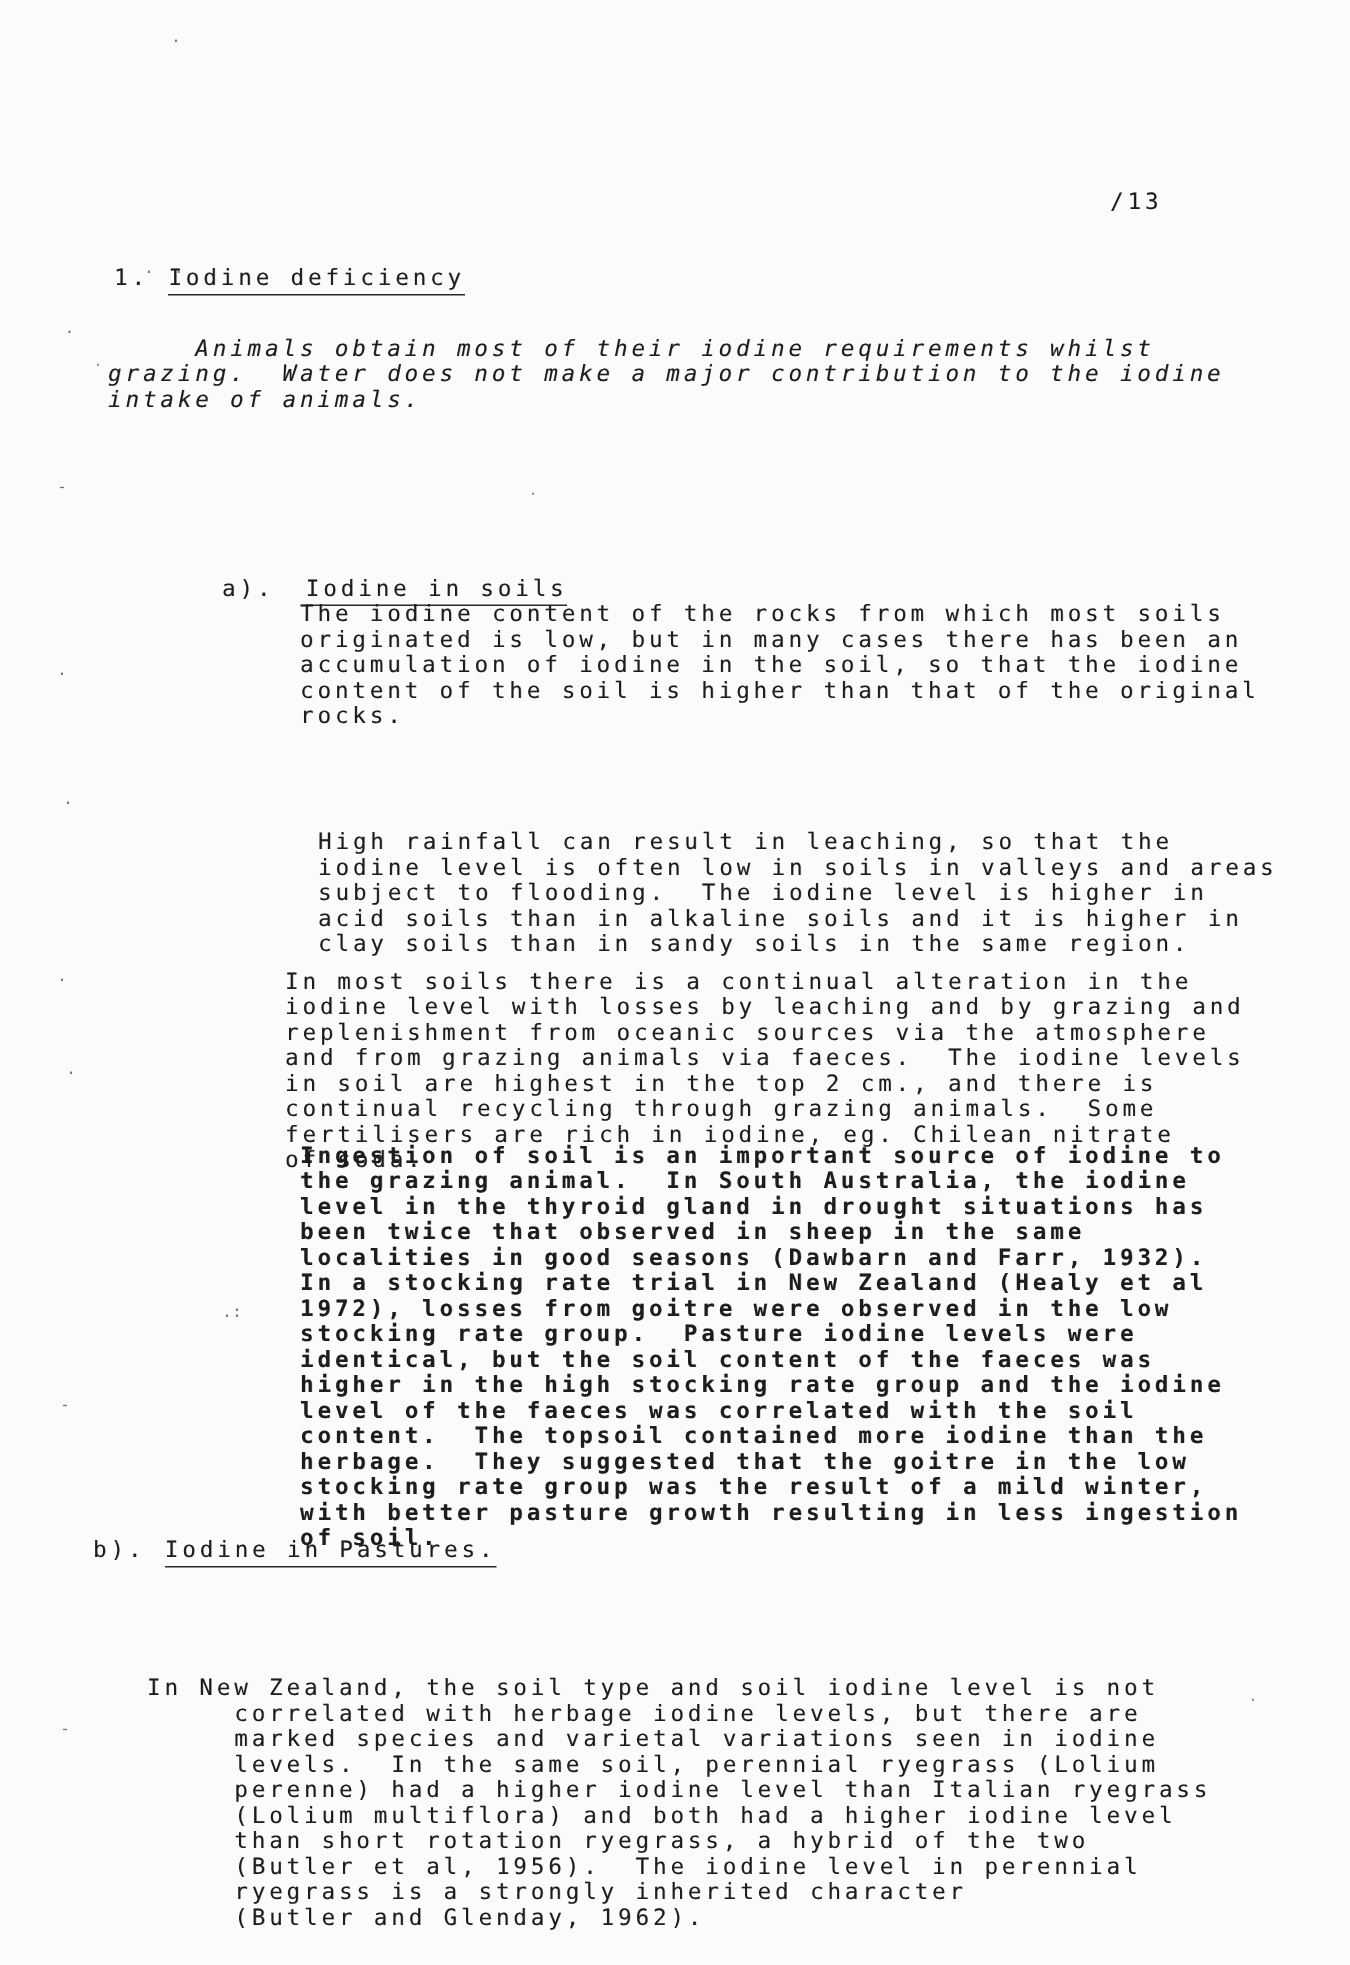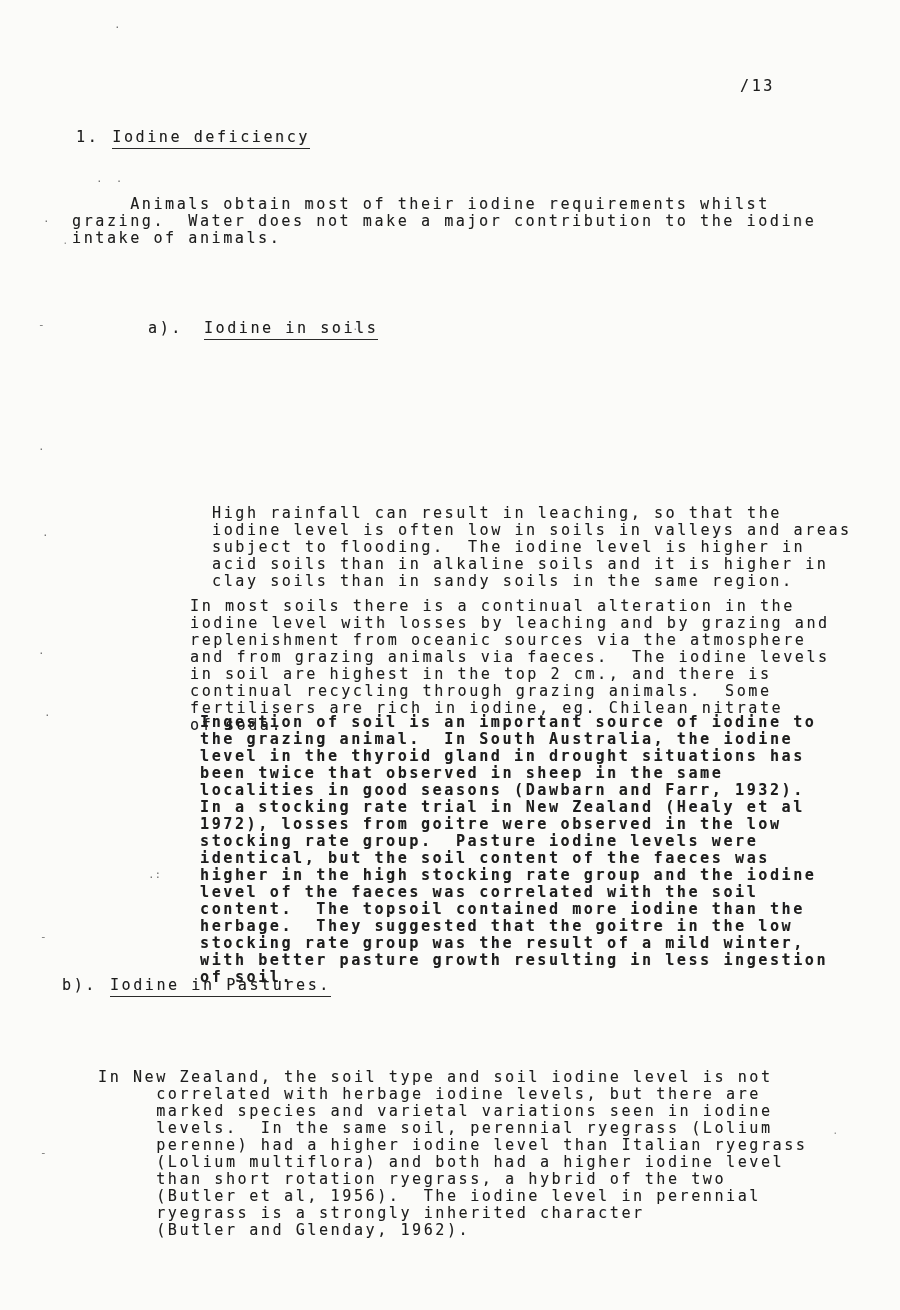--- a/index.html
+++ b/index.html
@@ -9,29 +9,29 @@
     margin:0 auto;
     background:#fbfbf9;
     font-family:"DejaVu Sans Mono","Liberation Mono",monospace;
     font-size:15px;
     letter-spacing:2.6px;
     line-height:17px;
     color:#1d1d1d;
     text-shadow:0.3px 0.3px 0 rgba(25,25,25,0.35);
     overflow:hidden;
   }
-  .abs { position:absolute; }
+  .abs { position:absolute;margin-top:48px; }
   .pre { white-space:pre-wrap; }
   .ul  { border-bottom:1.6px solid #2a2a2a; padding-bottom:2px; }
   .pnum { left:740px; top:78px; }
   .h1   { left:76px;  top:129px; }
   .h1 .num { margin-right:13px; }
-  .p1   { left:72px;  top:196px; width:790px; }
+  .p1   { left:72px;  top:176px; width:790px;font-style:italic; }
   .p2   { left:72px;  top:253px; width:790px; }
-  .ah   { left:148px; top:320px; }
+  .ah   { left:148px; top:336px; }
   .ah .num { margin-right:21px; }
   .aP1  { left:200px; top:353px; width:670px; }
   .aP2  { left:200px; top:446px; width:670px; }
   .aP3  { left:212px; top:505px; width:670px; }
   .aP4  { left:190px; top:598px; width:670px; }
   .aP5  { left:200px; top:714px; width:670px;font-weight:bold; }
   .bh   { left:62px;  top:977px; }
   .bh .num { margin-right:13px; }
   .bP   { left:98px; top:1069px; width:760px; }
   .speck {
@@ -57,20 +57,25 @@
 
   <div class="abs pre p1">     Animals obtain most of their iodine requirements whilst
 grazing.  Water does not make a major contribution to the iodine
 intake of animals.</div>
 
 
   <div class="abs ah">
     <span class="num">a).</span><span class="ul">Iodine in soils</span>
   </div>
 
+  <div class="abs pre aP1">The iodine content of the rocks from which most soils
+originated is low, but in many cases there has been an
+accumulation of iodine in the soil, so that the iodine
+content of the soil is higher than that of the original
+rocks.</div>
   <div class="abs pre aP3">High rainfall can result in leaching, so that the
 iodine level is often low in soils in valleys and areas
 subject to flooding.  The iodine level is higher in
 acid soils than in alkaline soils and it is higher in
 clay soils than in sandy soils in the same region.</div>
   <div class="abs pre aP4">In most soils there is a continual alteration in the
 iodine level with losses by leaching and by grazing and
 replenishment from oceanic sources via the atmosphere
 and from grazing animals via faeces.  The iodine levels
 in soil are highest in the top 2 cm., and there is

